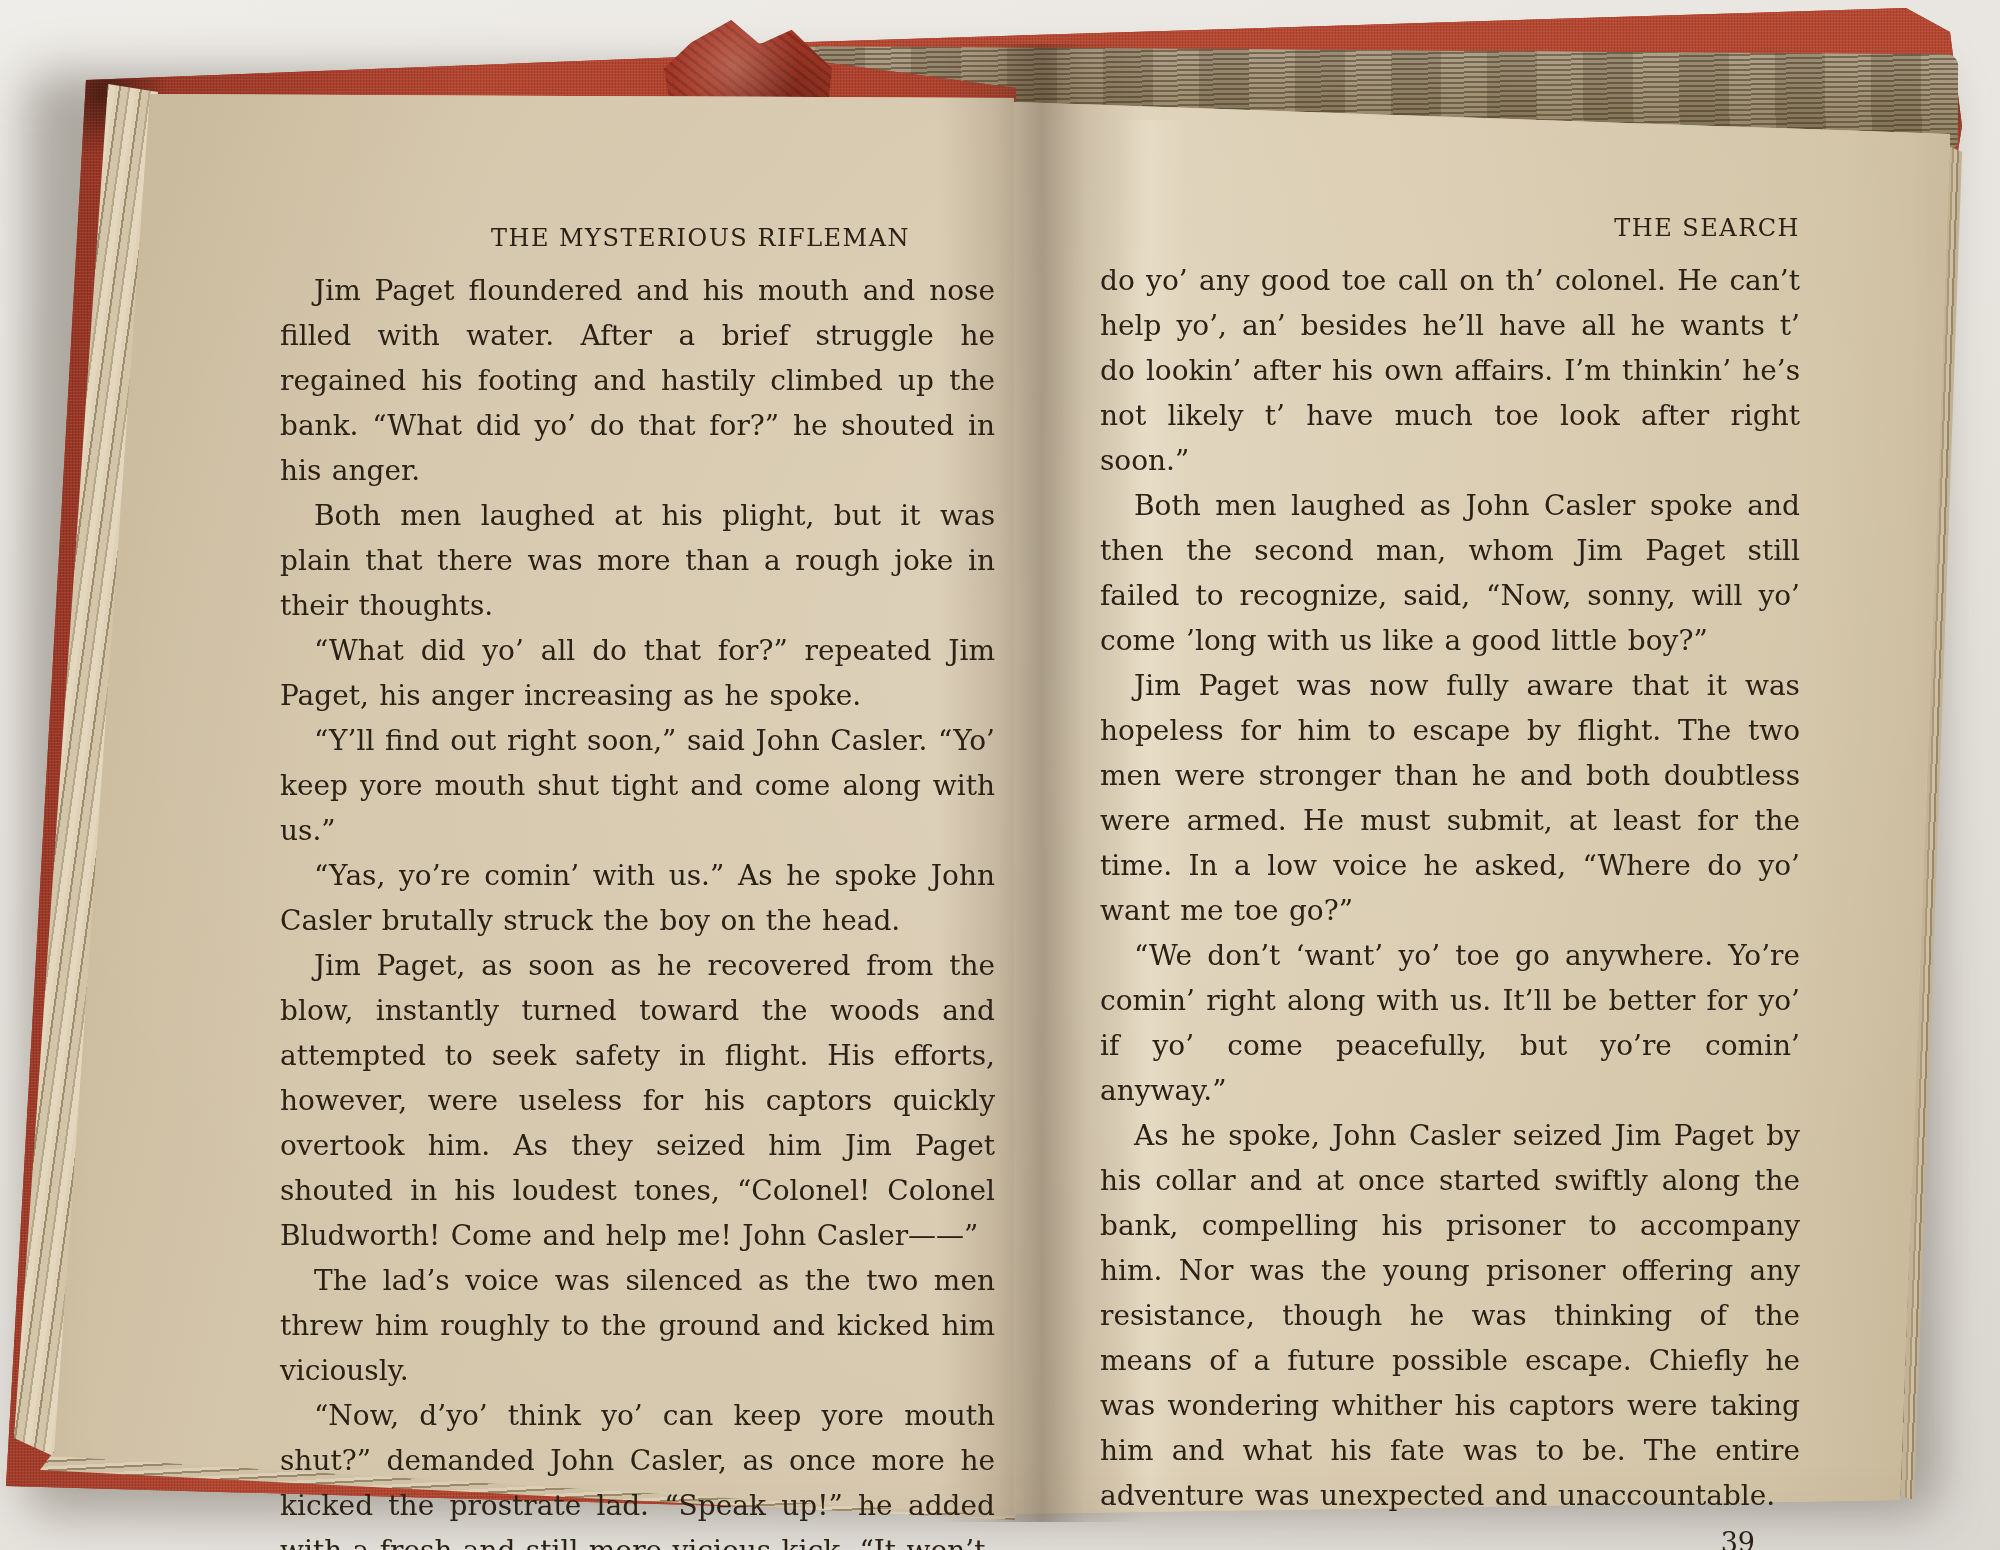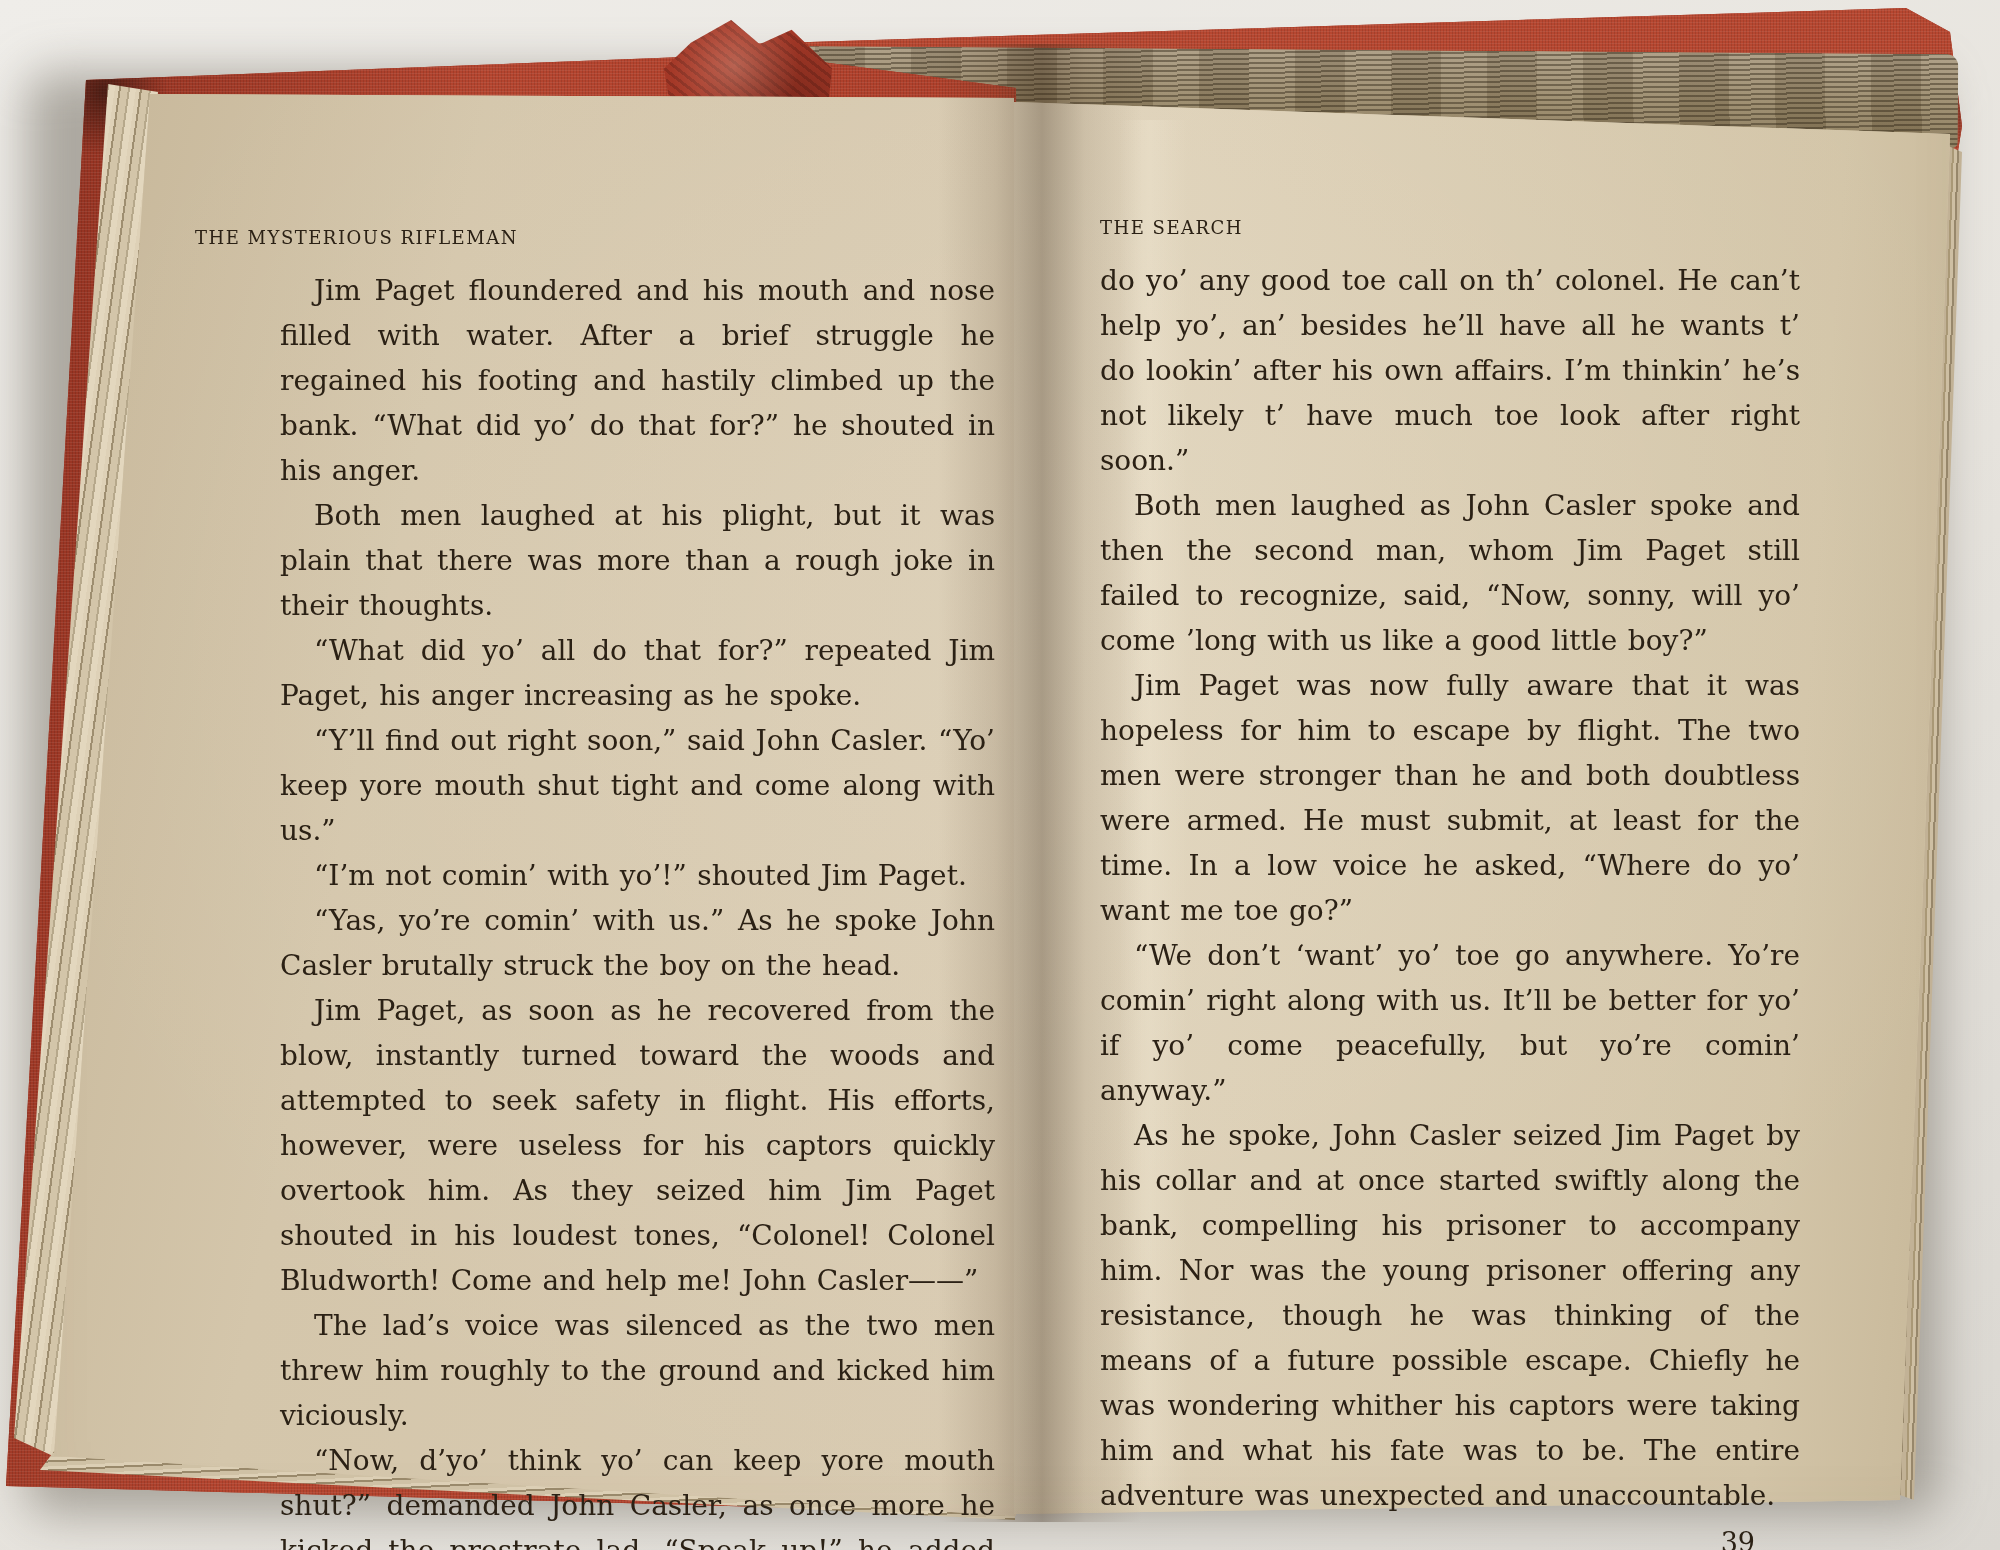--- a/index.html
+++ b/index.html
@@ -113,22 +113,22 @@
     background:linear-gradient(90deg,rgba(255,248,230,0) 0%,rgba(255,248,230,.20) 45%,rgba(255,248,230,0) 100%);
   }
   
   .page-text{
     position:absolute;
     color:var(--ink,#2b2115);
   }
   .left-text{left:280px;top:222px;width:715px;}
   .right-text{left:1100px;top:212px;width:700px;}
   .page-header{
-    text-align:left;
-    font-size:18px;
+    text-align:right;
+    font-size:24px;
     letter-spacing:1.5px;
     line-height:32px;
     margin:0 0 14px 0;
     white-space:nowrap;
     font-weight:normal;
   }
   .left-text .page-header{transform:translateX(-85px);}
   .para{
     font-size:28px;
     line-height:45px;
@@ -167,21 +167,20 @@
   <div class="gutter-shadow"></div>
   <div class="gutter-highlight"></div>
 
   <div class="page-text left-text">
     <h2 class="page-header">THE MYSTERIOUS RIFLEMAN</h2>
     <div>
         <p class="para">Jim Paget floundered and his mouth and nose filled with water.  After a brief struggle he regained his footing and hastily climbed up the bank.  “What did yo’ do that for?” he shouted in his anger.</p>
         <p class="para">Both men laughed at his plight, but it was plain that there was more than a rough joke in their thoughts.</p>
         <p class="para">“What did yo’ all do that for?” repeated Jim Paget, his anger increasing as he spoke.</p>
         <p class="para">“Y’ll find out right soon,” said John Casler.  “Yo’ keep yore mouth shut tight and come along with us.”</p>
-        <p class="para">“I’m not comin’ with yo’!” shouted Jim Paget.</p>
         <p class="para">“Yas, yo’re comin’ with us.”  As he spoke John Casler brutally struck the boy on the head.</p>
         <p class="para">Jim Paget, as soon as he recovered from the blow, instantly turned toward the woods and attempted to seek safety in flight.  His efforts, however, were useless for his captors quickly overtook him.  As they seized him Jim Paget shouted in his loudest tones, “Colonel!  Colonel Bludworth! Come and help me!  John Casler——”</p>
         <p class="para">The lad’s voice was silenced as the two men threw him roughly to the ground and kicked him viciously.</p>
         <p class="para">“Now, d’yo’ think yo’ can keep yore mouth shut?” demanded John Casler, as once more he kicked the prostrate lad.  “Speak up!” he added with a fresh and still more vicious kick.  “It won’t</p>
       </div>
     <div class="page-num">38</div>
   </div>
 
   <div class="page-text right-text">
     <h2 class="page-header">THE SEARCH</h2>

